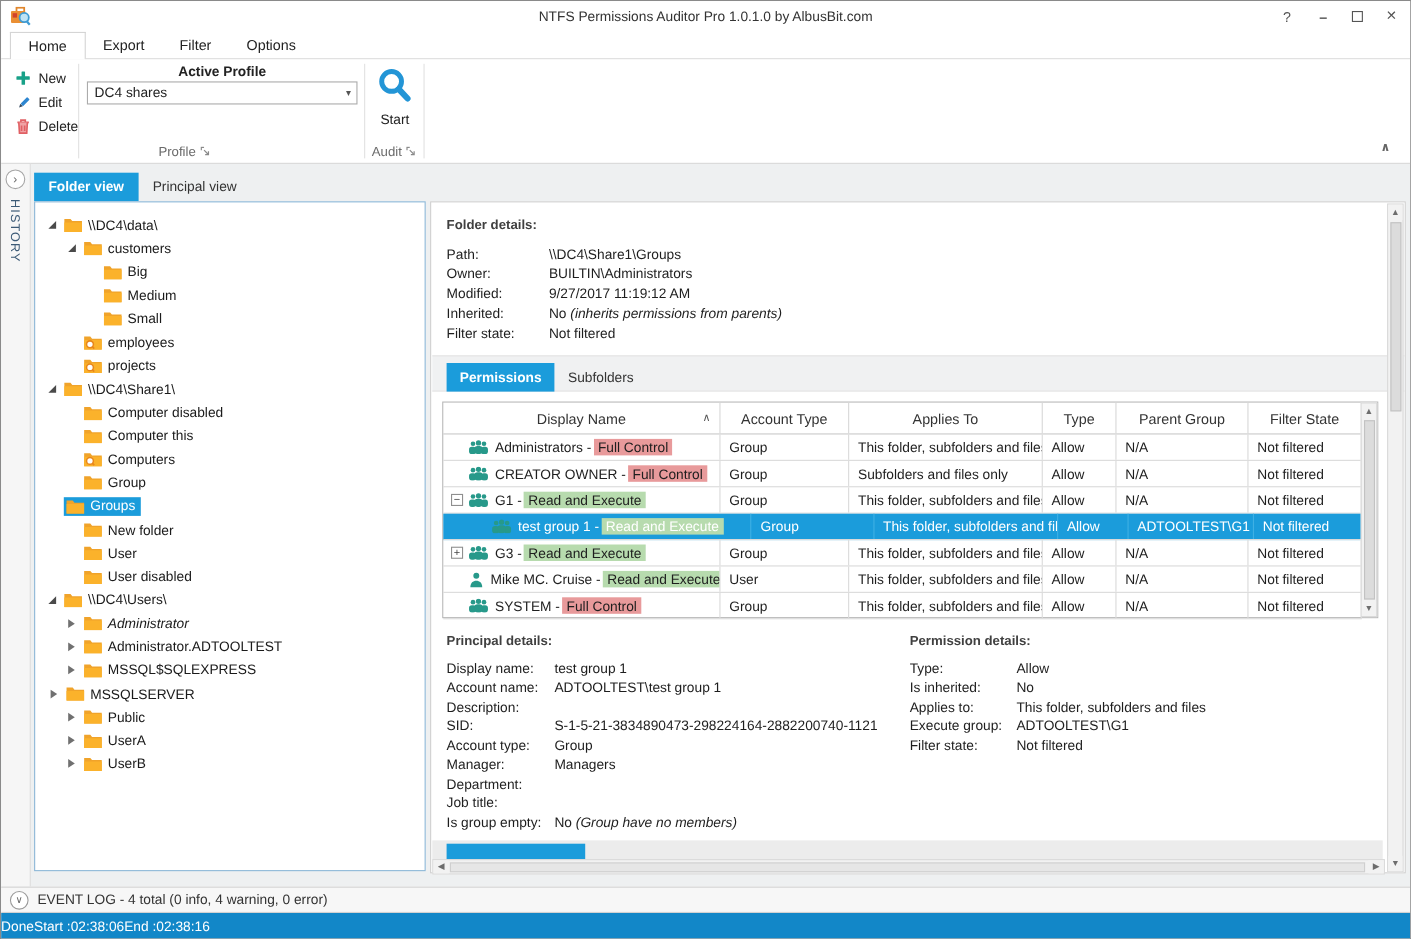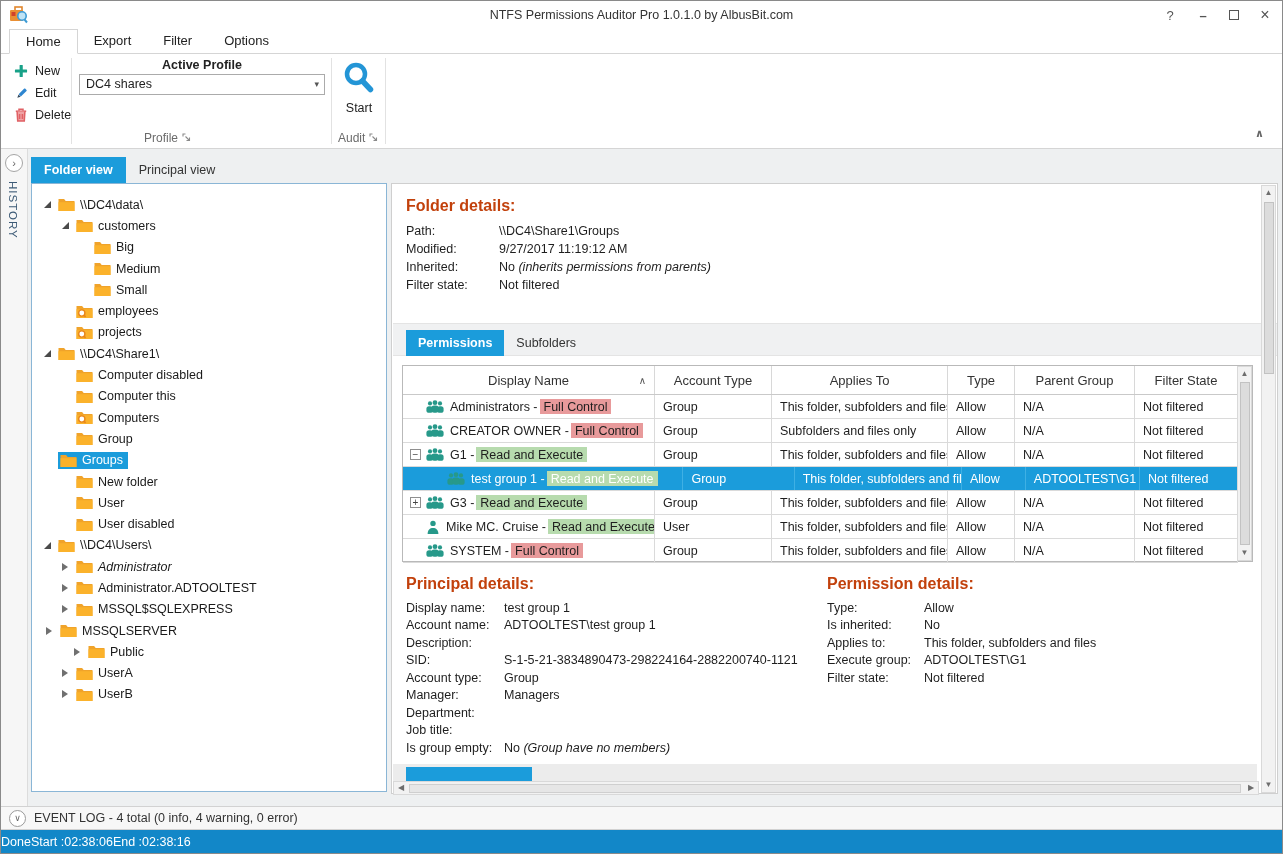--- a/index.html
+++ b/index.html
@@ -53,21 +53,21 @@
   .trow { height:21.3px; display:flex; align-items:center; font-size:12.5px; color:#1a1a1a; cursor:default; }
   .texp { width:18px; display:inline-flex; justify-content:center; flex:none; }
   .texp .expanded { width:0; height:0; border-bottom:7px solid #4a4a4a; border-left:7px solid transparent; }
   .texp .collapsed { width:0; height:0; border-left:6px solid #707070; border-top:4.5px solid transparent; border-bottom:4.5px solid transparent; }
   .tinner { display:inline-flex; align-items:center; gap:5px; padding:1.5px 5px 1.5px 2px; }
   .trow.selected .tinner { background:var(--accent); color:#fff; }
   .ticon { display:inline-flex; flex:none; }
 
   
   .rpanel { position:absolute; left:390px; top:34px; width:887px; height:611px; background:#fff; border:1px solid #cfcfcf; }
-  .sectitle { position:absolute; font-size:16px; font-weight:bold; color:#c2410c; }
+  .sectitle { position:absolute; font-size:12px; font-weight:bold; color:#404040; }
   .fdrows { position:absolute; left:14px; top:38px; }
   .drow { display:flex; font-size:12.5px; color:#1e1e1e; }
   .fdrows .drow { height:18px; align-items:center; }
   .dlabel { flex:none; }
   .note { font-style:italic; }
 
   .dtabsband { position:absolute; left:1px; top:139px; width:884px; height:33px; background:#f0f1f2; border-top:1px solid #e4e4e4; border-bottom:1px solid #e4e4e4; }
   .dtabs { position:absolute; left:14px; top:146px; display:flex; }
   .dtab { height:26px; line-height:26px; padding:0 12px; font-size:12.5px; color:#333; cursor:default; }
   .dtab.active { background:var(--accent); color:#fff; font-weight:bold; }
@@ -503,21 +503,21 @@
             <span class="tinner">
               <span class="ticon">
                 <svg width="17" height="13" viewBox="0 0 17 13">
                   <path d="M0.5 1 h5.6 l1.6 2 H16.5 v10 H0.5 z" fill="#f0a32a"></path>
                   <path d="M0.5 4.2 h16 v8.8 H0.5 z" fill="#fbb22b"></path>
                 </svg>
               </span>
               <span class="tlabel">MSSQLSERVER</span>
             </span>
           </div>
-          <div class="trow" style="padding-left: 36px;">
+          <div class="trow" style="padding-left: 24px;">
             <span class="texp">
               <span class="collapsed"></span>
             </span>
             <span class="tinner">
               <span class="ticon">
                 <svg width="17" height="13" viewBox="0 0 17 13">
                   <path d="M0.5 1 h5.6 l1.6 2 H16.5 v10 H0.5 z" fill="#f0a32a"></path>
                   <path d="M0.5 4.2 h16 v8.8 H0.5 z" fill="#fbb22b"></path>
                 </svg>
               </span>
@@ -554,20 +554,24 @@
           </div>
         </div>
     </div>
 
     <div class="rpanel">
       <div class="sectitle" style="left:14px; top:13px;">Folder details:</div>
       <div class="fdrows">
           <div class="drow">
             <span class="dlabel" style="width: 93px;">Path:</span>
             <span class="dvalue">\\DC4\Share1\Groups</span>
+          </div>
+          <div class="drow">
+            <span class="dlabel" style="width: 93px;">Owner:</span>
+            <span class="dvalue">BUILTIN\Administrators</span>
           </div>
           <div class="drow">
             <span class="dlabel" style="width: 93px;">Modified:</span>
             <span class="dvalue">9/27/2017 11:19:12 AM</span>
           </div>
           <div class="drow">
             <span class="dlabel" style="width: 93px;">Inherited:</span>
             <span class="dvalue">No</span>
             <span class="note">&nbsp;(inherits permissions from parents)</span>
           </div>

